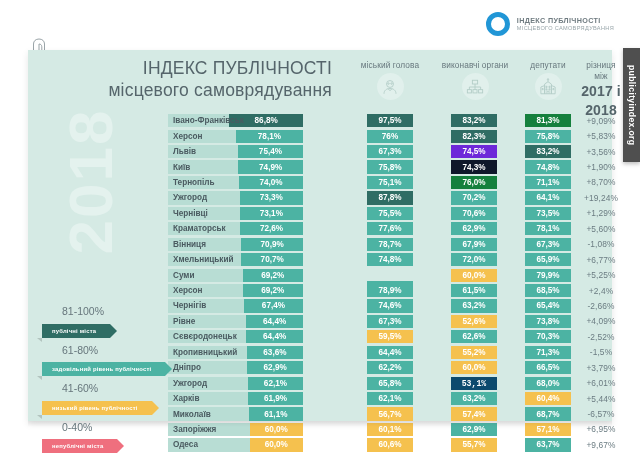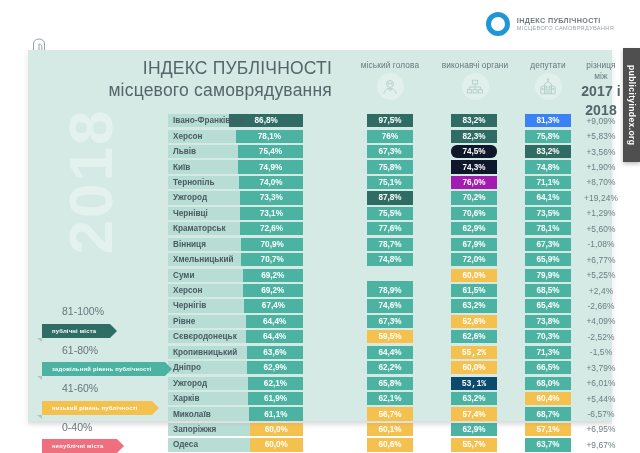--- a/index.html
+++ b/index.html
@@ -245,21 +245,21 @@
     <div class="rows" id="rows">
         <div class="row">
           <div class="city-cell">
             <div class="city-fill" style="background: rgb(47, 109, 100); width: 54.608%;">
               <span class="city-val">86,8%</span>
             </div>
             <span class="city-name">Івано-Франківськ</span>
           </div>
           <div class="pill p-mayor" style="background: rgb(47, 109, 100);">97,5%</div>
           <div class="pill p-exec" style="background: rgb(47, 109, 100);">83,2%</div>
-          <div class="pill p-dep" style="background: #3b82f6;">81,3%</div>
+          <div class="pill p-dep" style="background: #15803d;">81,3%</div>
           <div class="diff">+9,09%</div>
         </div>
         <div class="row">
           <div class="city-cell">
             <div class="city-fill" style="background: rgb(76, 179, 163); width: 49.736%;">
               <span class="city-val">78,1%</span>
             </div>
             <span class="city-name">Херсон</span>
           </div>
           <div class="pill p-mayor" style="background: rgb(76, 179, 163);">76%</div>
@@ -268,21 +268,21 @@
           <div class="diff">+5,83%</div>
         </div>
         <div class="row">
           <div class="city-cell">
             <div class="city-fill" style="background: rgb(76, 179, 163); width: 48.224%;">
               <span class="city-val">75,4%</span>
             </div>
             <span class="city-name">Львів</span>
           </div>
           <div class="pill p-mayor" style="background: rgb(76, 179, 163);">67,3%</div>
-          <div class="pill p-exec" style="background: #0f172a; border-radius: 6px;">74,5%</div>
+          <div class="pill p-exec" style="background: #6d28d9;">74,5%</div>
           <div class="pill p-dep" style="background: rgb(47, 109, 100);">83,2%</div>
           <div class="diff">+3,56%</div>
         </div>
         <div class="row">
           <div class="city-cell">
             <div class="city-fill" style="background: rgb(76, 179, 163); width: 47.944%;">
               <span class="city-val">74,9%</span>
             </div>
             <span class="city-name">Київ</span>
           </div>
@@ -292,21 +292,21 @@
           <div class="diff">+1,90%</div>
         </div>
         <div class="row">
           <div class="city-cell">
             <div class="city-fill" style="background: rgb(76, 179, 163); width: 47.44%;">
               <span class="city-val">74,0%</span>
             </div>
             <span class="city-name">Тернопіль</span>
           </div>
           <div class="pill p-mayor" style="background: rgb(76, 179, 163);">75,1%</div>
-          <div class="pill p-exec" style="background: #a21caf;">76,0%</div>
+          <div class="pill p-exec" style="background: #15803d;">76,0%</div>
           <div class="pill p-dep" style="background: rgb(76, 179, 163);">71,1%</div>
           <div class="diff">+8,70%</div>
         </div>
         <div class="row">
           <div class="city-cell">
             <div class="city-fill" style="background: rgb(76, 179, 163); width: 47.048%;">
               <span class="city-val">73,3%</span>
             </div>
             <span class="city-name">Ужгород</span>
           </div>
@@ -424,21 +424,21 @@
           <div class="diff">-2,52%</div>
         </div>
         <div class="row">
           <div class="city-cell">
             <div class="city-fill" style="background: rgb(76, 179, 163); width: 41.616%;">
               <span class="city-val">63,6%</span>
             </div>
             <span class="city-name">Кропивницький</span>
           </div>
           <div class="pill p-mayor" style="background: rgb(76, 179, 163);">64,4%</div>
-          <div class="pill p-exec" style="background: rgb(245, 193, 78); font-family: Liberation Mono, monospace;">55,2%</div>
+          <div class="pill p-exec" style="background: rgb(245, 193, 78);">55,2%</div>
           <div class="pill p-dep" style="background: rgb(76, 179, 163);">71,3%</div>
           <div class="diff">-1,5%</div>
         </div>
         <div class="row">
           <div class="city-cell">
             <div class="city-fill" style="background: rgb(76, 179, 163); width: 41.224%;">
               <span class="city-val">62,9%</span>
             </div>
             <span class="city-name">Дніпро</span>
           </div>

